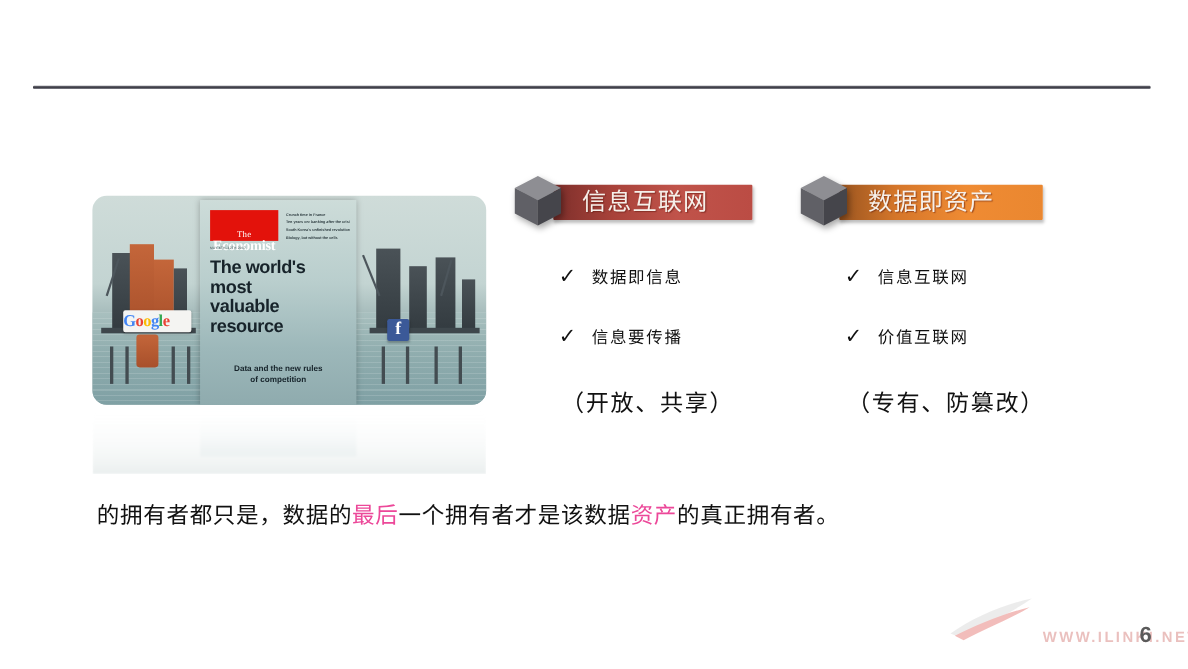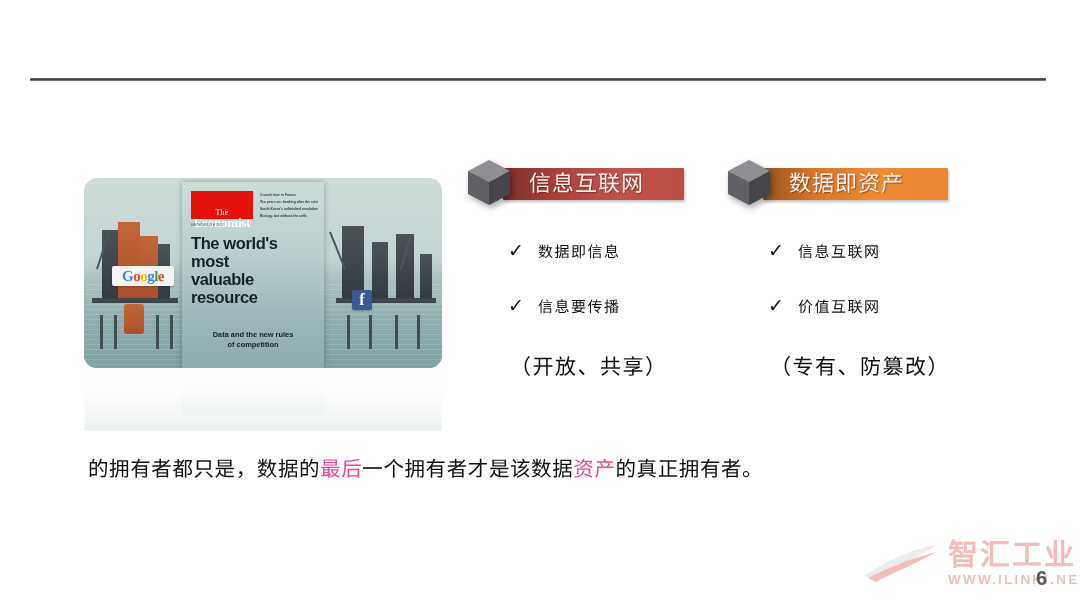--- a/index.html
+++ b/index.html
@@ -109,24 +109,24 @@
     height: 5px;
     background: #3e474c;
   }
   .logo-chip {
     position: absolute;
     background: #f4f4f2;
     border-radius: 2px;
     box-shadow: 0 1px 2px rgba(0,0,0,.25);
   }
   #google-chip {
-    left: 28px; bottom: 82px;
+    left: 28px; bottom: 66px;
     width: 62px; height: 20px;
     font-size: 15px; font-weight: bold;
-    line-height: 20px; text-align: center;
+    line-height: 20px; 
     letter-spacing: -.5px;
     font-family: "Liberation Serif", serif;
   }
   #google-chip .g1 { color:#4285f4 } #google-chip .g2 { color:#ea4335 }
   #google-chip .g3 { color:#fbbc05 } #google-chip .g4 { color:#34a853 }
   #fb-chip {
     right: 70px; bottom: 58px;
     width: 20px; height: 20px;
     background: #3b5998;
     color: #fff;
@@ -475,19 +475,18 @@
 
   <div id="paragraph">
     <div><span>的拥有者都只是，数据的</span><span class="hi">最后</span><span>一个拥有者才是该数据</span><span class="hi">资产</span><span>的真正拥有者。</span></div>
   </div>
 
   <div id="watermark">
     <svg id="wm-swoosh" width="84" height="44" viewBox="0 0 84 44">
       <path d="M2 34 C22 20 48 8 76 2 C56 16 34 26 12 38 Z" fill="#d4d4d4"></path>
       <path d="M6 36 C26 26 50 16 74 10 C54 22 32 30 14 40 Z" fill="#e2645e"></path>
     </svg>
-    <div id="wm-cn">智汇工业</div>
     <div id="wm-url">WWW.ILINKI.NET</div>
   </div>
 
   <div id="page-number">6</div>
 
 </div>
 
 </body></html>

